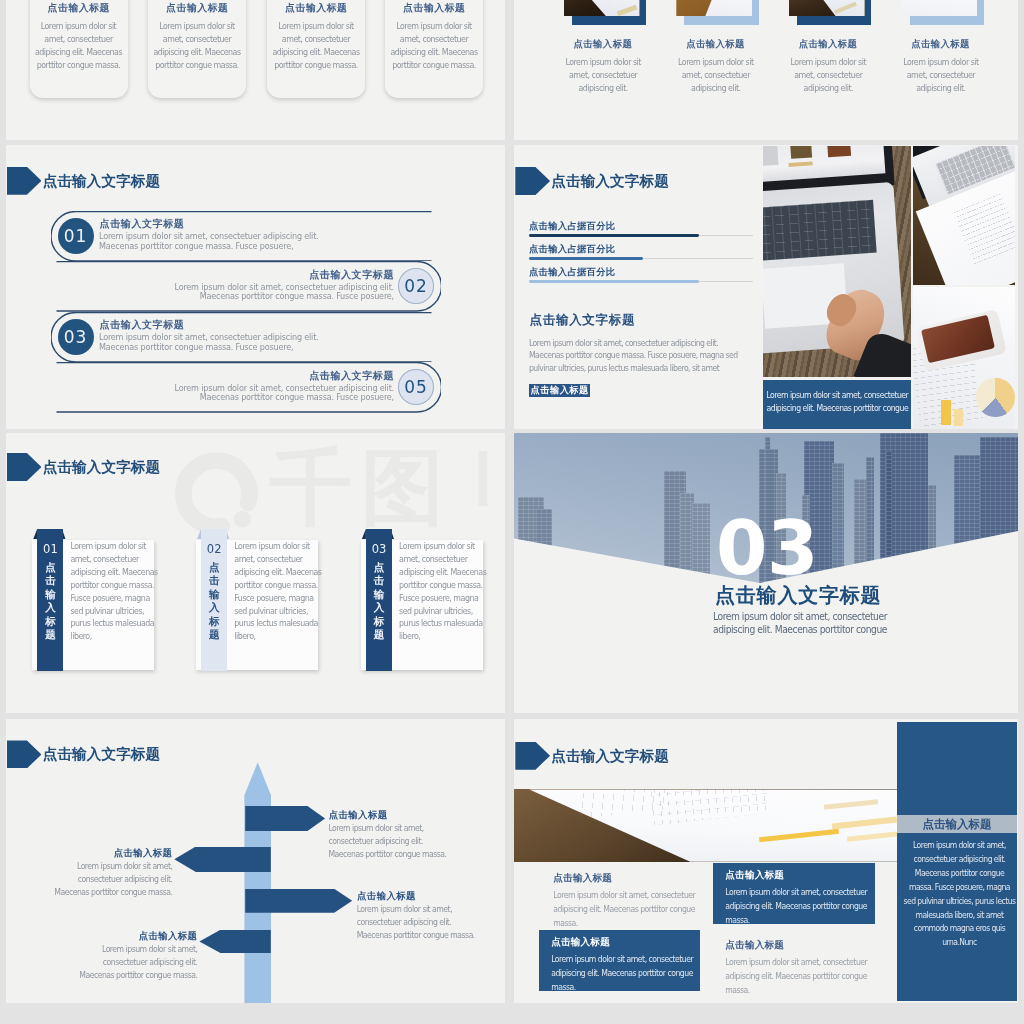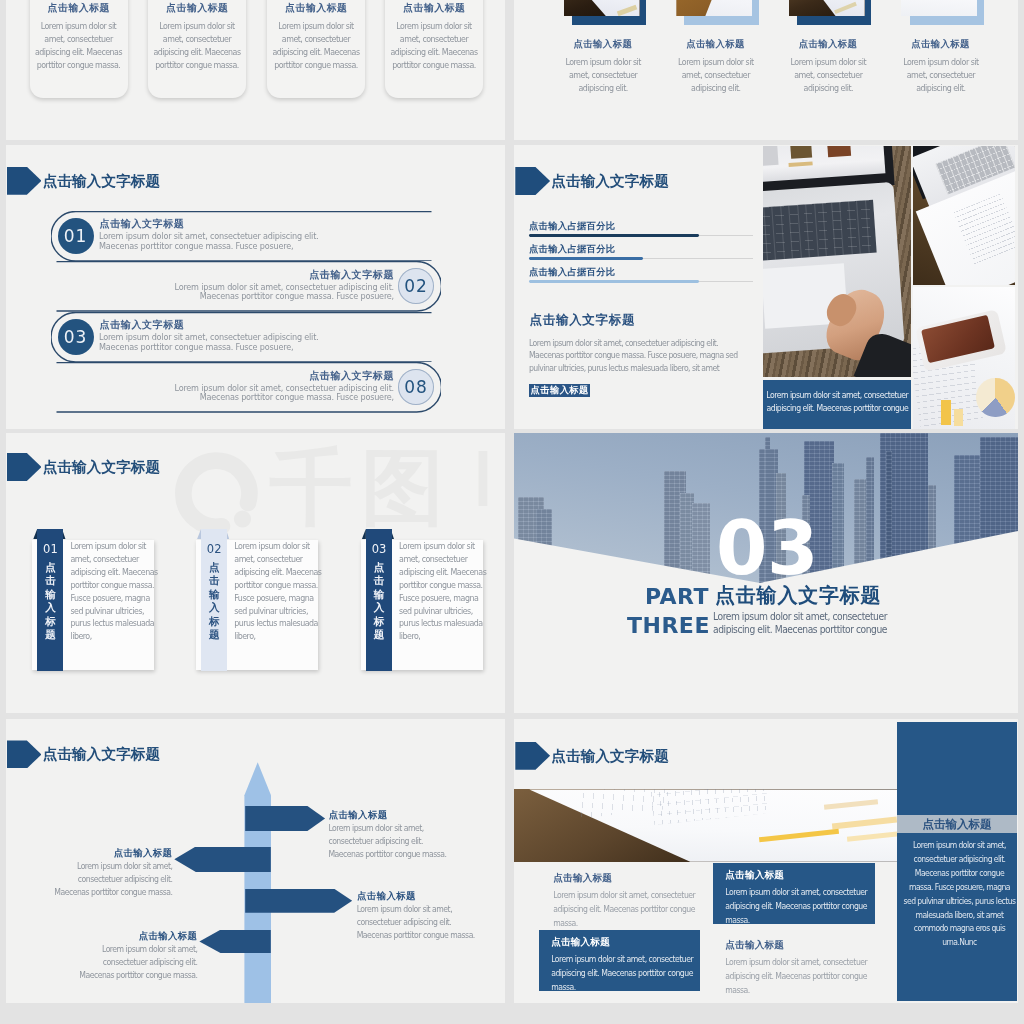--- a/index.html
+++ b/index.html
@@ -164,21 +164,21 @@
           <path d="M 380.5 0.475 H 24.775 A 24.775 24.775 0 0 0 24.775 50.025 H 380.5" fill="none" stroke="#2c4a6b" stroke-width="1.3775" stroke-linecap="butt"></path>
         </svg>
     <div class="pillnum dark" style="left:51.5px;top:173.75px;width:36px;height:36px">03</div>
     <div class="ptitle cn" style="left:93px;top:174px">点击输入文字标题</div>
     <div class="pbody" style="left:93px;top:188px;width:260px">Lorem ipsum dolor sit amet, consectetuer adipiscing elit. Maecenas porttitor congue massa. Fusce posuere,</div>
   </div>
   <div>
     <svg width="390.5" height="50.5" viewBox="0 0 390.5 50.5" style="position:absolute;left:44.5px;top:217px">
           <path d="M 5.5 0.475 H 365.725 A 24.775 24.775 0 0 1 365.725 50.025 H 5.5" fill="none" stroke="#2c4a6b" stroke-width="1.3775" stroke-linecap="butt"></path>
         </svg>
-    <div class="pillnum light" style="left:392px;top:224.25px;width:36px;height:36px">08</div>
+    <div class="pillnum light" style="left:392px;top:224.25px;width:36px;height:36px">05</div>
     <div class="ptitle cn" style="right:111px;top:224.5px">点击输入文字标题</div>
     <div class="pbody" style="right:111px;top:238.5px;width:260px;text-align:right">Lorem ipsum dolor sit amet, consectetuer adipiscing elit. Maecenas porttitor congue massa. Fusce posuere,</div>
   </div>
 </div>
 
 <div class="slide sR r2">
   <div class="banner" style="left:1.3px;top:22.1px">
     <div class="arw"></div>
     <div class="htxt cn">点击输入文字标题</div>
   </div>
@@ -301,24 +301,20 @@
     <div style="position:absolute;left:366px;top:0px;width:48px;height:150px;background:#566d93;background-image:repeating-linear-gradient(to bottom,rgba(255,255,255,.10) 0 1px,rgba(0,0,0,.05) 1px 4px),repeating-linear-gradient(to right,rgba(255,255,255,.09) 0 1px,rgba(0,0,0,.04) 1px 5px)"></div>
     <div style="position:absolute;left:372px;top:18px;width:6px;height:132px;background:#4e6589;background-image:repeating-linear-gradient(to bottom,rgba(255,255,255,.10) 0 1px,rgba(0,0,0,.05) 1px 4px),repeating-linear-gradient(to right,rgba(255,255,255,.09) 0 1px,rgba(0,0,0,.04) 1px 5px)"></div>
     <div style="position:absolute;left:414px;top:52px;width:8px;height:98px;background:#7a8da8;background-image:repeating-linear-gradient(to bottom,rgba(255,255,255,.10) 0 1px,rgba(0,0,0,.05) 1px 4px),repeating-linear-gradient(to right,rgba(255,255,255,.09) 0 1px,rgba(0,0,0,.04) 1px 5px)"></div>
     <div style="position:absolute;left:440px;top:22px;width:28px;height:128px;background:#62799d;background-image:repeating-linear-gradient(to bottom,rgba(255,255,255,.10) 0 1px,rgba(0,0,0,.05) 1px 4px),repeating-linear-gradient(to right,rgba(255,255,255,.09) 0 1px,rgba(0,0,0,.04) 1px 5px)"></div>
     <div style="position:absolute;left:466px;top:4px;width:38px;height:146px;background:#576e94;background-image:repeating-linear-gradient(to bottom,rgba(255,255,255,.10) 0 1px,rgba(0,0,0,.05) 1px 4px),repeating-linear-gradient(to right,rgba(255,255,255,.09) 0 1px,rgba(0,0,0,.04) 1px 5px)"></div>
   </div>
   <div style="position:absolute;left:0;top:90px;width:504px;height:60px;background:#f2f2f1;clip-path:polygon(0 15.5px,246px 60px,504px 8px,504px 60px,0 60px);"></div>
   <div style="position:absolute;left:2.5px;top:33px;font-size:27px;color:rgba(255,255,255,.34);line-height:48px;white-space:nowrap;font-stretch:normal;letter-spacing:1.6px;">
       </div>
   <div style="position:absolute;left:202px;top:78px;font-size:74px;font-weight:bold;color:#fff;line-height:74px;letter-spacing:-0.5px;font-stretch:normal;">03</div>
-  <div style="position:absolute;left:113px;top:150px;width:82px;text-align:right;color:#2b5b8c;font-size:22px;font-weight:bold;line-height:28.5px;font-stretch:normal;letter-spacing:0.5px;">
-        <div>PART</div>
-        <div>THREE</div>
-      </div>
   <div class="cn" style="position:absolute;left:201px;top:151px;font-size:20px;font-weight:bold;color:#1f4d7c;line-height:23px;letter-spacing:0.8px;">点击输入文字标题</div>
   <div style="position:absolute;left:199px;top:178px;width:192px;font-size:10.2px;line-height:12.9px;color:#5c6a7c;letter-spacing:-0.45px;">Lorem ipsum dolor sit amet, consectetuer adipiscing elit. Maecenas porttitor congue</div>
 </div>
 
 <div class="slide sL r4">
   <div class="banner" style="left:0.7px;top:21.4px">
     <div class="arw"></div>
     <div class="htxt cn">点击输入文字标题</div>
   </div>
   <div style="position:absolute;left:238.4px;top:43.3px;width:26.6px;height:241px;background:#9ec1e6;clip-path:polygon(50% 0,100% 33px,100% 100%,0 100%,0 33px);"></div>

